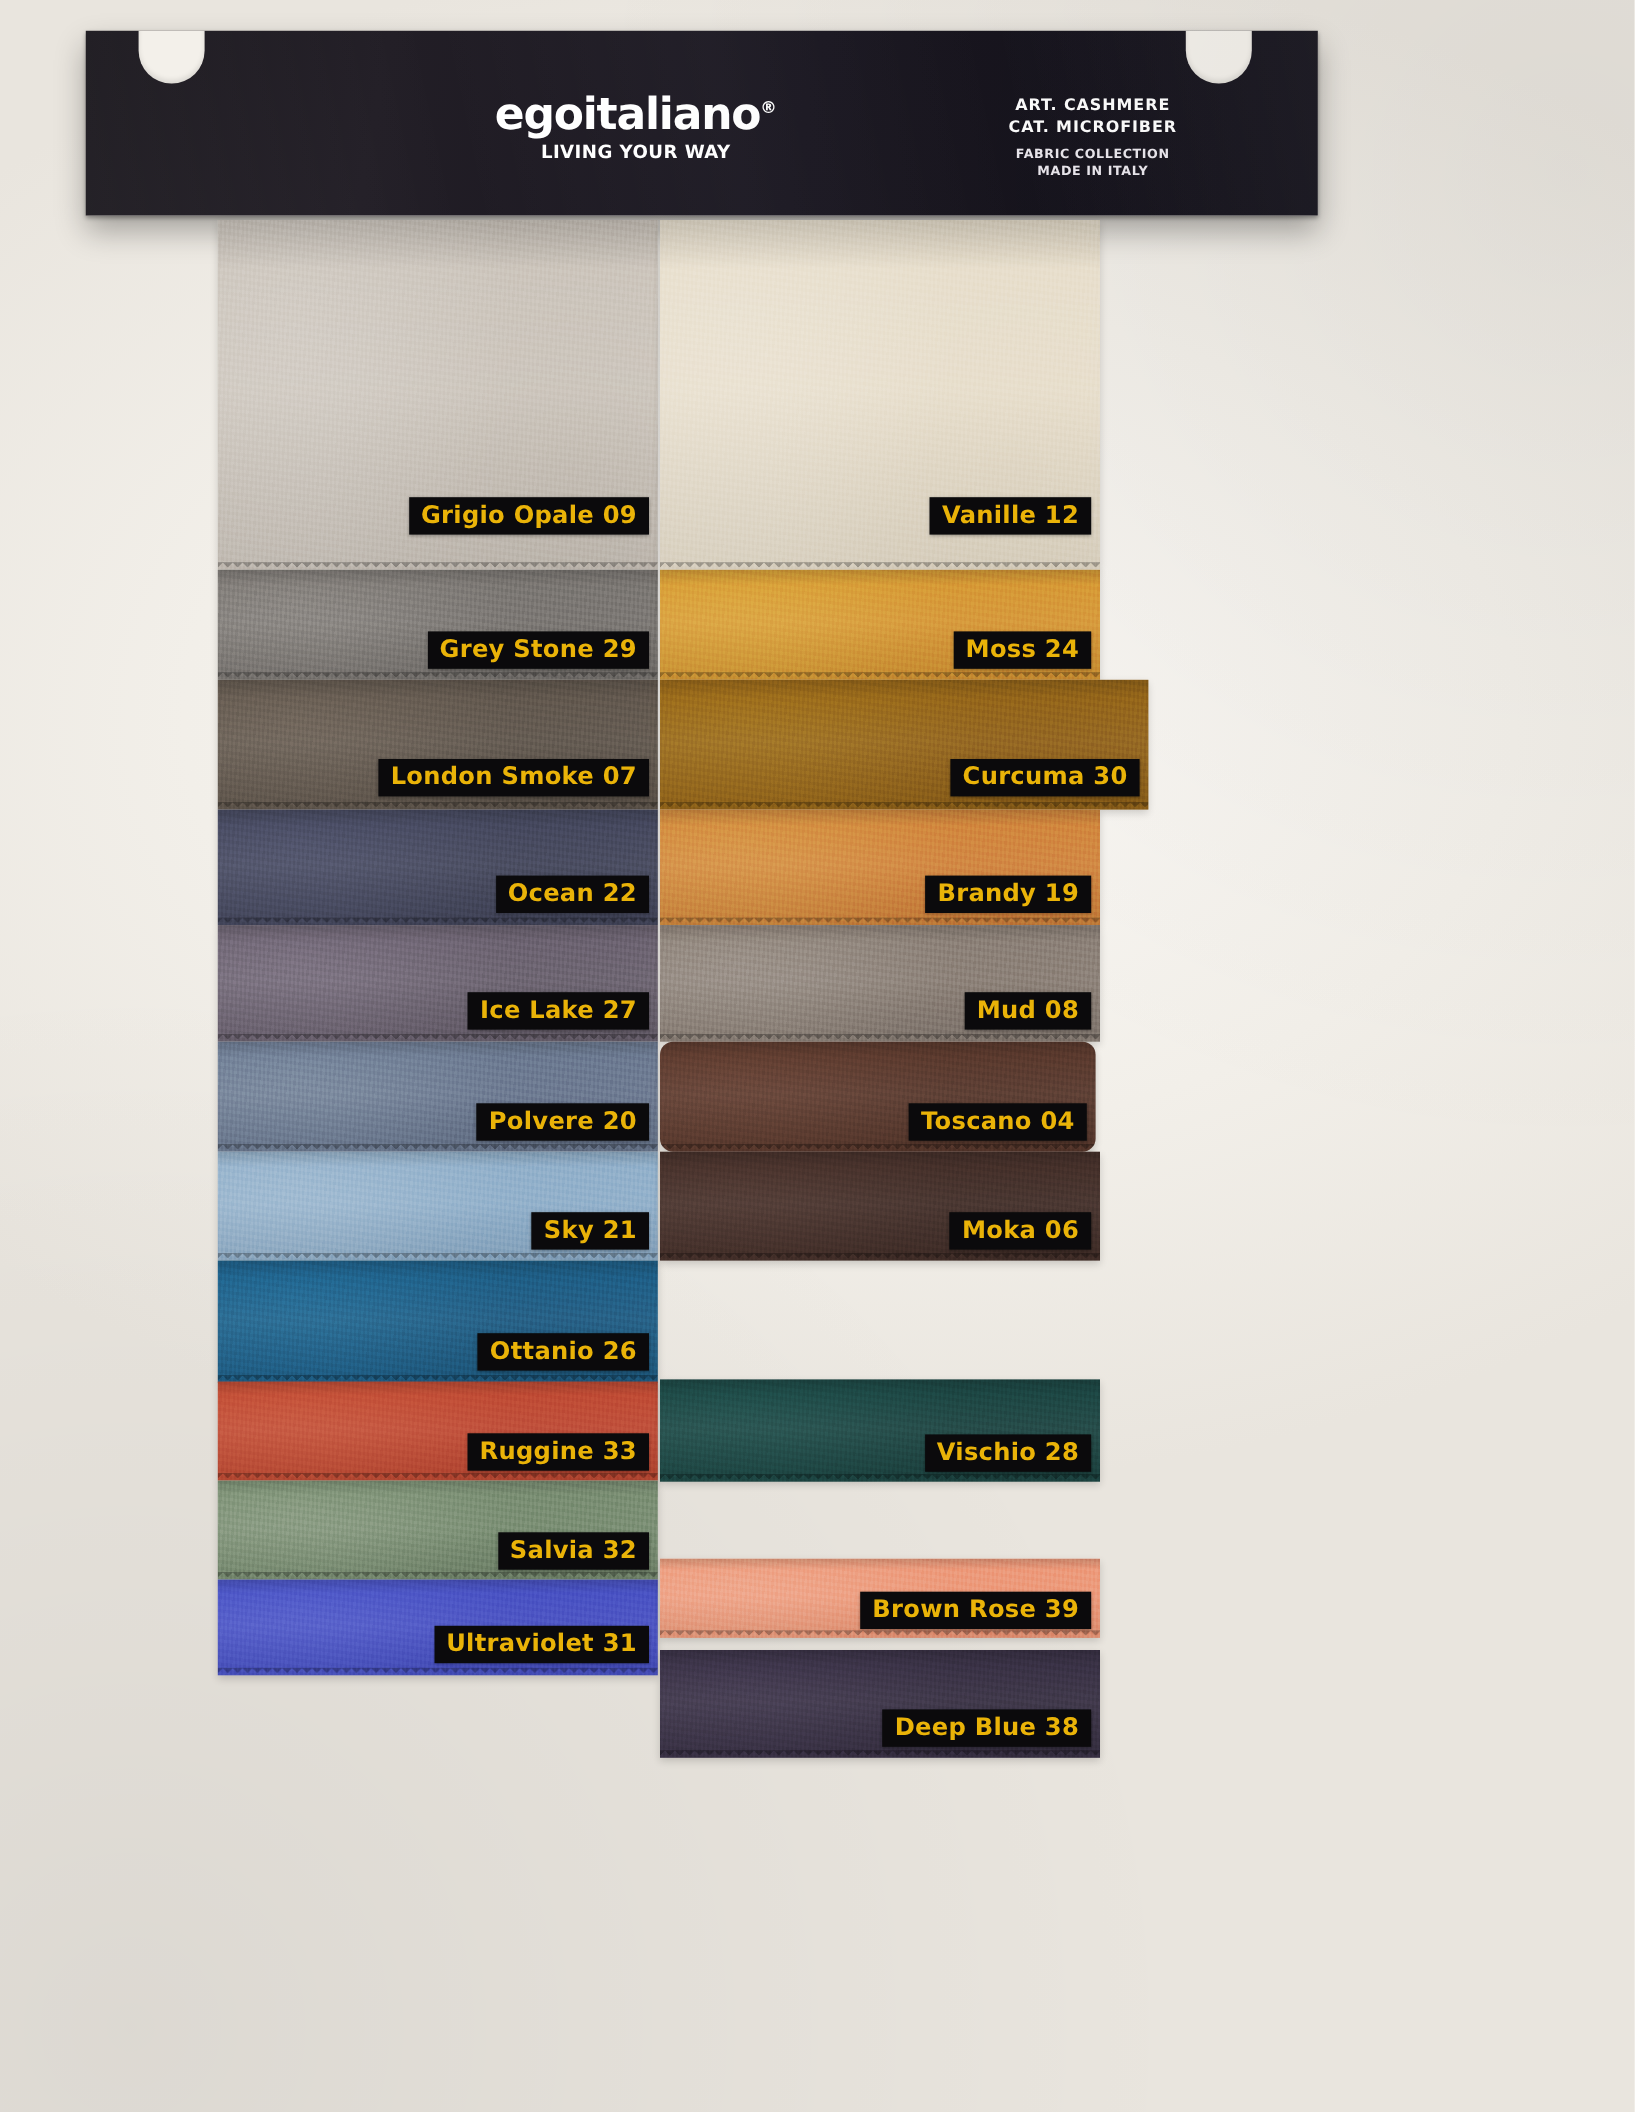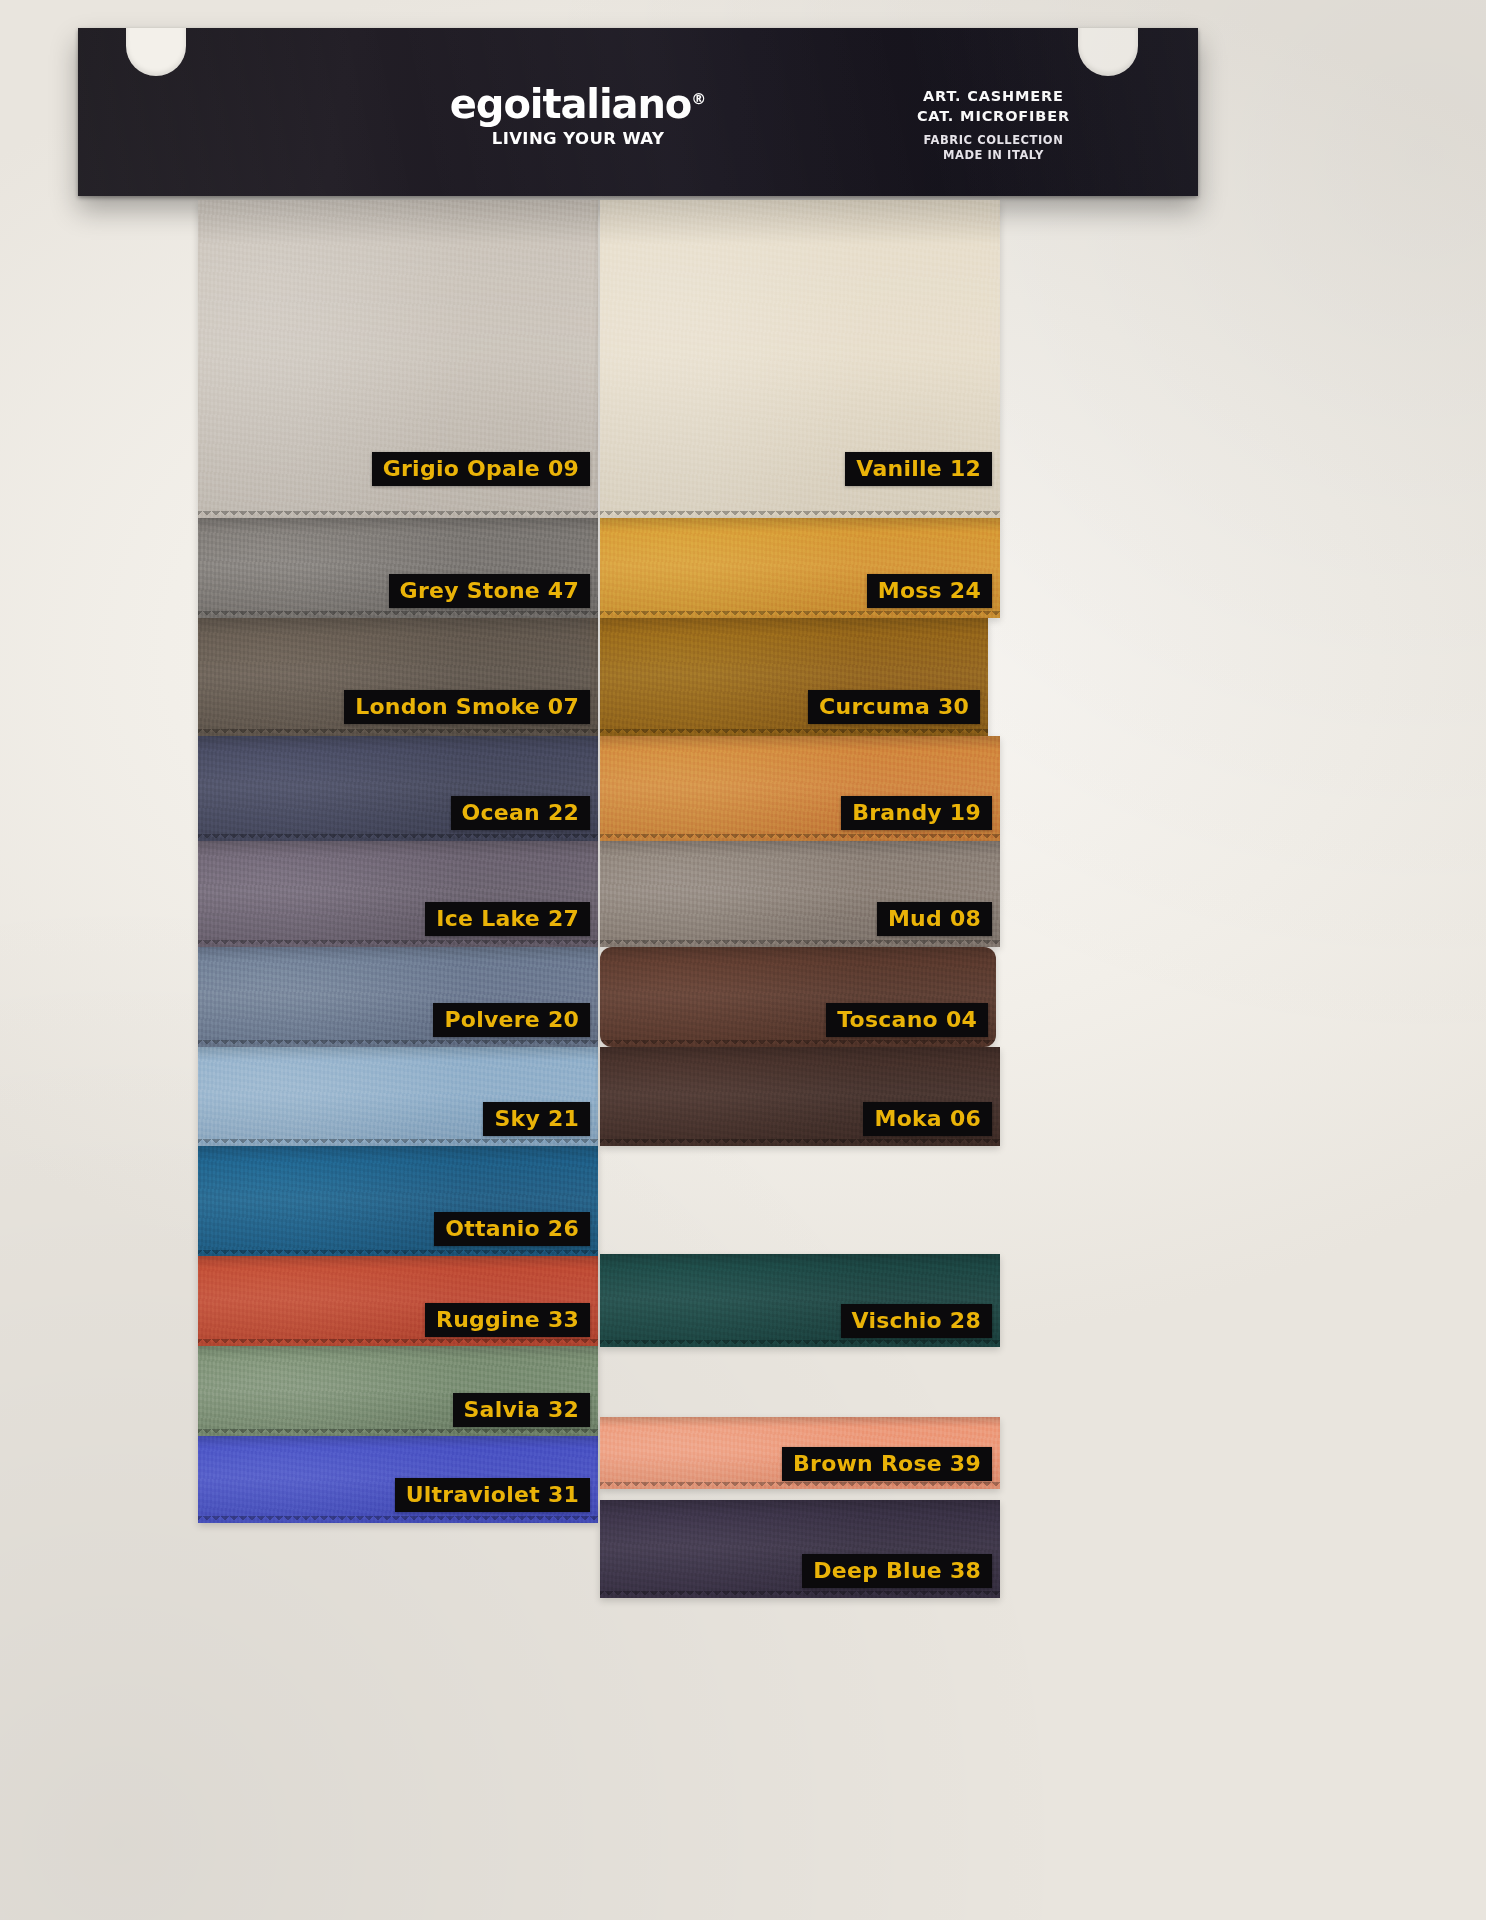--- a/index.html
+++ b/index.html
@@ -191,21 +191,21 @@
       <div class="swatch" style="left: 198px; top: 200px; width: 400px; height: 318px; background: rgb(205, 198, 189); z-index: 10;">
         <div class="shade"></div>
         <div class="tex"></div>
         <div class="pink-edge"></div>
         <div class="swatch-label label-left" style="bottom: 32px;">Grigio Opale 09</div>
       </div>
       <div class="swatch" style="left: 198px; top: 518px; width: 400px; height: 100px; background: rgb(124, 120, 116); z-index: 11;">
         <div class="shade"></div>
         <div class="tex"></div>
         <div class="pink-edge"></div>
-        <div class="swatch-label label-left" style="bottom: 10px;">Grey Stone 47</div>
+        <div class="swatch-label label-left" style="bottom: 10px;">Grey Stone 29</div>
       </div>
       <div class="swatch" style="left: 198px; top: 618px; width: 400px; height: 118px; background: rgb(99, 89, 79); z-index: 12;">
         <div class="shade"></div>
         <div class="tex"></div>
         <div class="pink-edge"></div>
         <div class="swatch-label label-left" style="bottom: 12px;">London Smoke 07</div>
       </div>
       <div class="swatch" style="left: 198px; top: 736px; width: 400px; height: 105px; background: rgb(70, 73, 95); z-index: 13;">
         <div class="shade"></div>
         <div class="tex"></div>
@@ -259,21 +259,21 @@
         <div class="tex"></div>
         <div class="pink-edge"></div>
         <div class="swatch-label label-right" style="bottom: 32px;">Vanille 12</div>
       </div>
       <div class="swatch" style="left: 600px; top: 518px; width: 400px; height: 100px; background: rgb(215, 154, 54); z-index: 11;">
         <div class="shade"></div>
         <div class="tex"></div>
         <div class="pink-edge"></div>
         <div class="swatch-label label-right" style="bottom: 10px;">Moss 24</div>
       </div>
-      <div class="swatch" style="left: 600px; top: 618px; width: 388px; height: 118px; background: rgb(149, 102, 26); z-index: 12;">
+      <div class="swatch" style="left: 600px; top: 618px; width: 444px; height: 118px; background: rgb(149, 102, 26); z-index: 12;">
         <div class="shade"></div>
         <div class="tex"></div>
         <div class="pink-edge"></div>
         <div class="swatch-label label-right" style="bottom: 12px;">Curcuma 30</div>
       </div>
       <div class="swatch" style="left: 600px; top: 736px; width: 400px; height: 105px; background: rgb(210, 136, 62); z-index: 13;">
         <div class="shade"></div>
         <div class="tex"></div>
         <div class="pink-edge"></div>
         <div class="swatch-label label-right" style="bottom: 11px;">Brandy 19</div>

